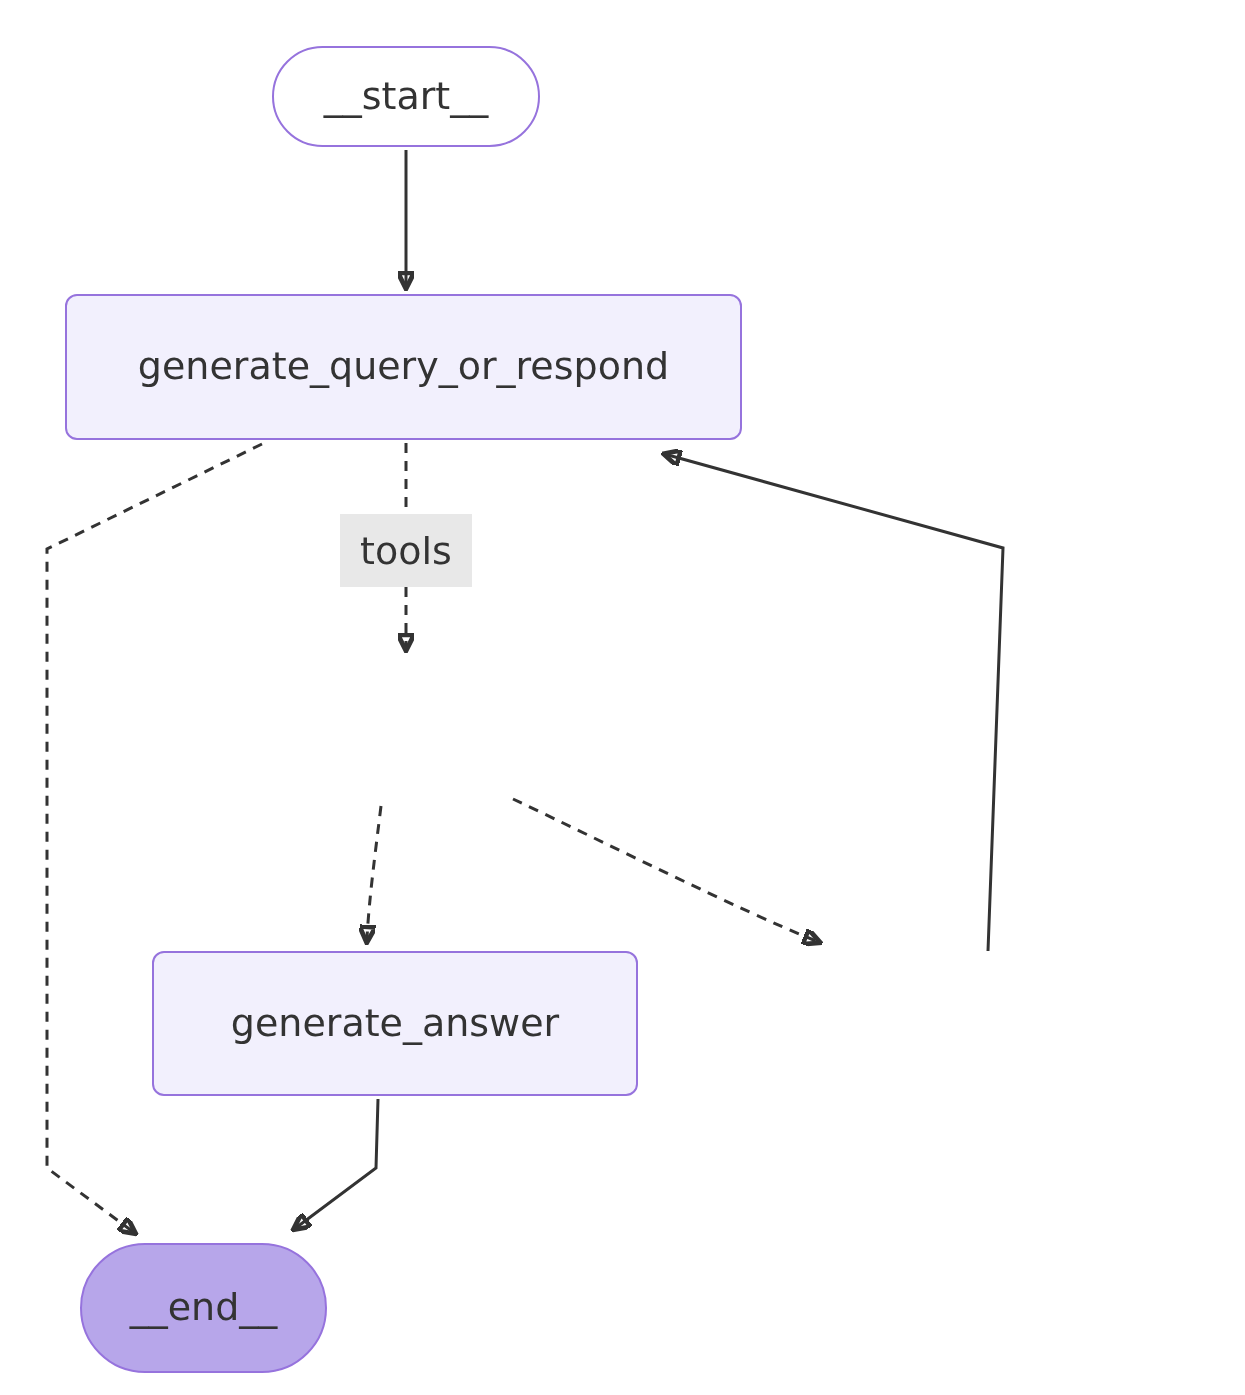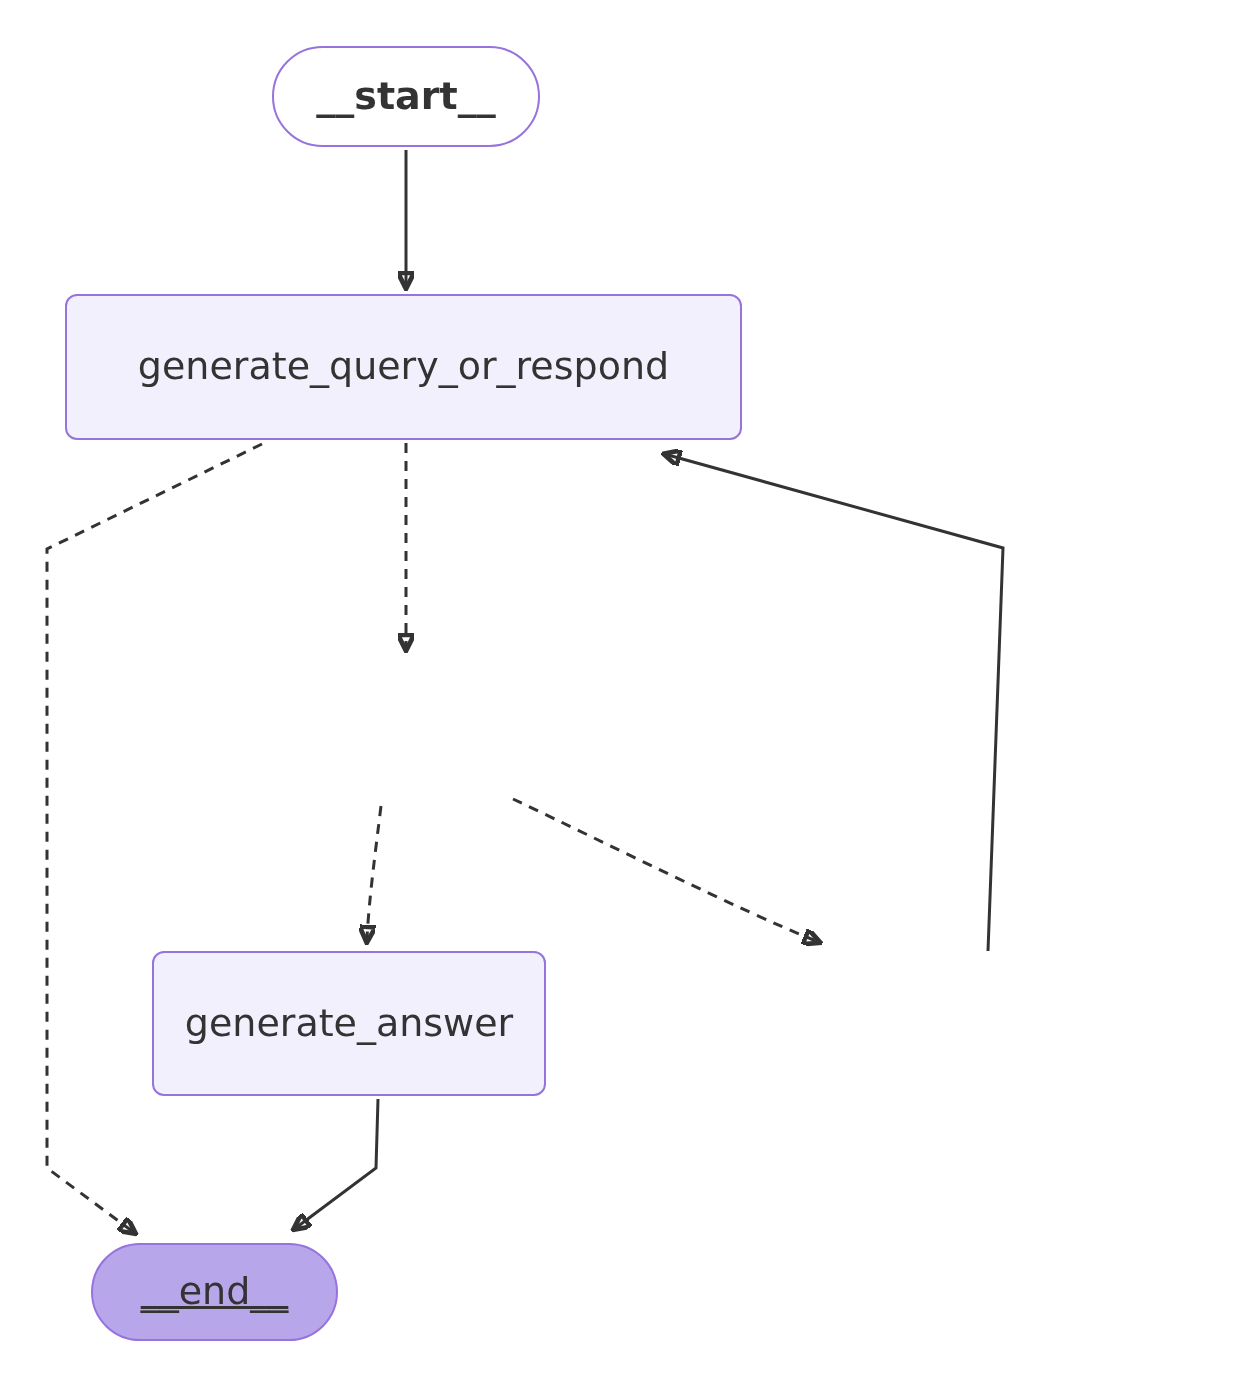--- a/index.html
+++ b/index.html
@@ -46,26 +46,26 @@
     border-radius: 12px;
     font-size: 38px;
     line-height: 1.2;
     color: var(--text);
     text-align: center;
     white-space: nowrap;
   }
   .node.stadium { border-radius: 999px; }
   .node.start { background: var(--start-fill); }
   .node.end { background: var(--end-fill); }
-  #node-start   { left: 272px; top: 46px;  width: 268px; height: 101px; font-weight: bold; }
+  #node-start   { left: 272px; top: 46px;  width: 268px; height: 101px; }
   #node-gqor    { left: 65px;  top: 294px; width: 677px; height: 146px; }
   #node-retrieve{ left: 277px; top: 658px; width: 258px; height: 145px; }
-  #node-genans  { left: 152px; top: 951px; width: 394px; height: 145px; }
+  #node-genans  { left: 152px; top: 951px; width: 486px; height: 145px; }
   #node-rewrite { left: 752px; top: 952px; width: 446px; height: 143px; }
-  #node-end     { left: 91px;  top: 1243px; width: 247px; height: 98px; text-decoration: underline; }
+  #node-end     { left: 80px;  top: 1243px; width: 247px; height: 130px; }
   .edge-label {
     position: absolute;
     left: 340px; top: 514px;
     width: 132px; height: 73px;
     display: flex;
     align-items: center;
     justify-content: center;
     background: var(--edge-label-bg);
     font-size: 38px;
     color: var(--text);
@@ -92,20 +92,23 @@
   </svg>
 
   <div class="node stadium start" id="node-start">
     <span>__start__</span>
   </div>
 
   <div class="node" id="node-gqor">
     <span>generate_query_or_respond</span>
   </div>
 
+  <div class="edge-label">
+    <span>tools</span>
+  </div>
 
 
   <div class="node" id="node-genans">
     <span>generate_answer</span>
   </div>
 
 
   <div class="node stadium end" id="node-end">
     <span>__end__</span>
   </div>

